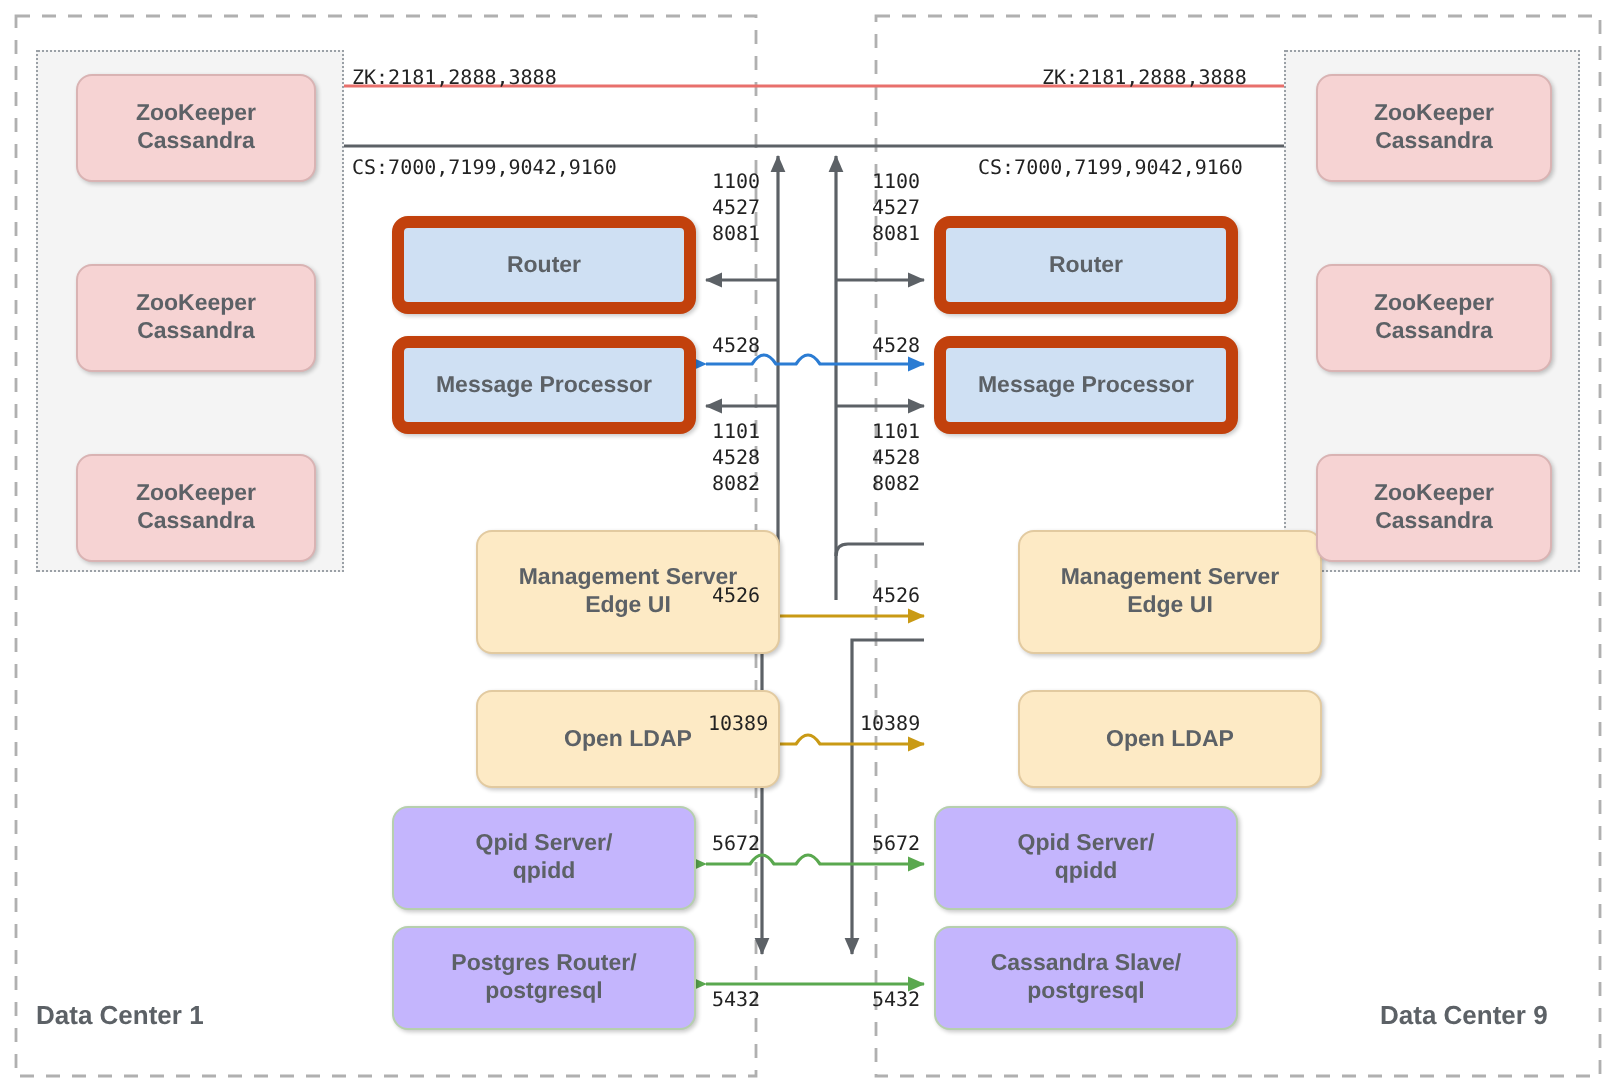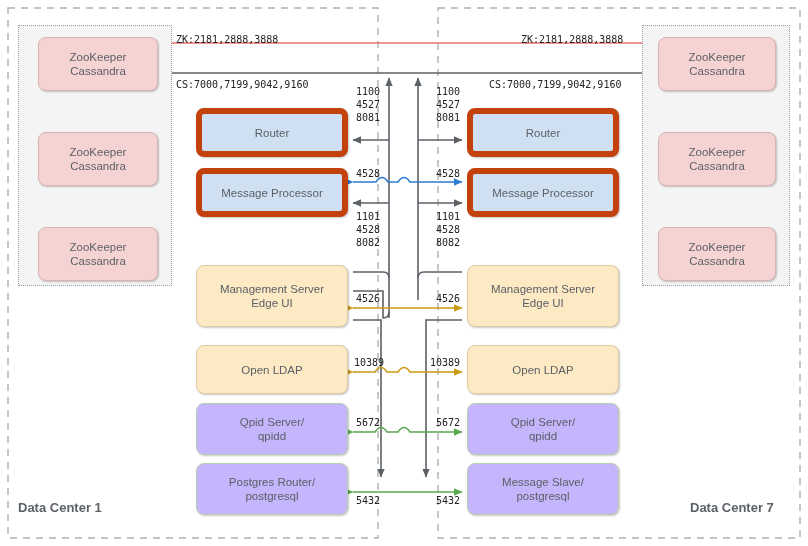--- a/index.html
+++ b/index.html
@@ -3,28 +3,28 @@
 <meta charset="utf-8">
 <style>
   html,body{margin:0;padding:0;background:#ffffff;}
   body{width:808px;height:546px;overflow:hidden;
        font-family:"Liberation Sans",sans-serif;}
   #stage{position:relative;width:808px;height:546px;background:#fff;}
   svg.layer{position:absolute;left:0;top:0;width:808px;height:546px;}
   #wires{z-index:1;}
   .node{position:absolute;z-index:3;border-radius:8px;
         display:flex;align-items:center;justify-content:center;
-        text-align:center;font-weight:normal;font-size:11.5px;
+        text-align:center;font-weight:bold;font-size:11.5px;
         line-height:14px;color:#5c6166;
         box-shadow:1px 1px 2px rgba(0,0,0,0.22);
         box-sizing:border-box;}
   .node span{display:block;pointer-events:none;}
   .n-pink{background:#f6d3d3;border:1px solid #d9b3b3;}
   .n-blue{background:#cfe0f3;border:6px solid #c2410c;}
-  .n-yellow{background:#fdeac5;border:1px solid #e2caa0;}
+  .n-yellow{background:#fdeac5;border:1px solid #e2caa0;margin-left:42px;}
   .n-green{background:#c4b5fd;border:1px solid #b6cfae;}
   .zkgroup{position:absolute;z-index:2;background:#f4f4f4;
            border:1.5px dotted #9aa0a6;box-sizing:border-box;}
   .dclabel{position:absolute;z-index:4;font-size:13px;font-weight:bold;
            color:#5c6166;white-space:nowrap;}
   .plabel{position:absolute;z-index:4;font-size:10px;color:#222;
           font-family:"DejaVu Sans Mono",monospace;white-space:nowrap;
           line-height:13px;}
 </style>
 </head>
@@ -181,21 +181,21 @@
       </span>
   </div>
   <div class="node n-green" style="left:467px;top:403px;width:152px;height:52px;">
     <span>
       <span>Qpid Server/</span>
       <span>qpidd</span>
     </span>
   </div>
   <div class="node n-green" style="left:467px;top:463px;width:152px;height:52px;">
     <span>
-      <span>Message Slave/</span>
+      <span>Cassandra Slave/</span>
       <span>postgresql</span>
     </span>
   </div>
 
   <div class="zkgroup" style="left:642px;top:25px;width:148px;height:261px;"></div>
 
   <div class="node n-pink" style="left:658px;top:37px;width:118px;height:54px;">
     <span>
       <span>ZooKeeper</span>
       <span>Cassandra</span>
@@ -251,15 +251,15 @@
   <div class="plabel" style="left:354px;top:356px;">10389</div>
   <div class="plabel" style="left:430px;top:356px;">10389</div>
 
   <div class="plabel" style="left:356px;top:416px;">5672</div>
   <div class="plabel" style="left:436px;top:416px;">5672</div>
 
   <div class="plabel" style="left:356px;top:494px;">5432</div>
   <div class="plabel" style="left:436px;top:494px;">5432</div>
 
   <div class="dclabel" style="left:18px;top:500px;">Data Center 1</div>
-  <div class="dclabel" style="left:690px;top:500px;">Data Center 7</div>
+  <div class="dclabel" style="left:690px;top:500px;">Data Center 9</div>
 
 </div>
 
 </body></html>

